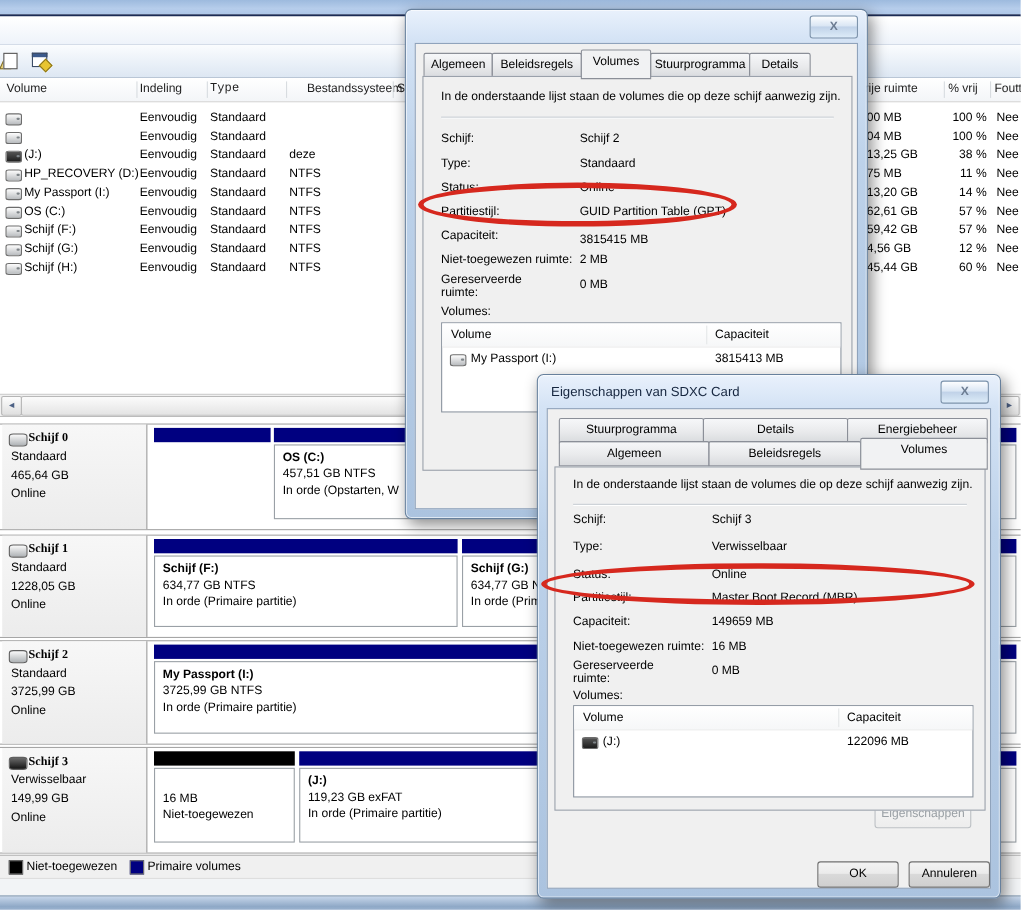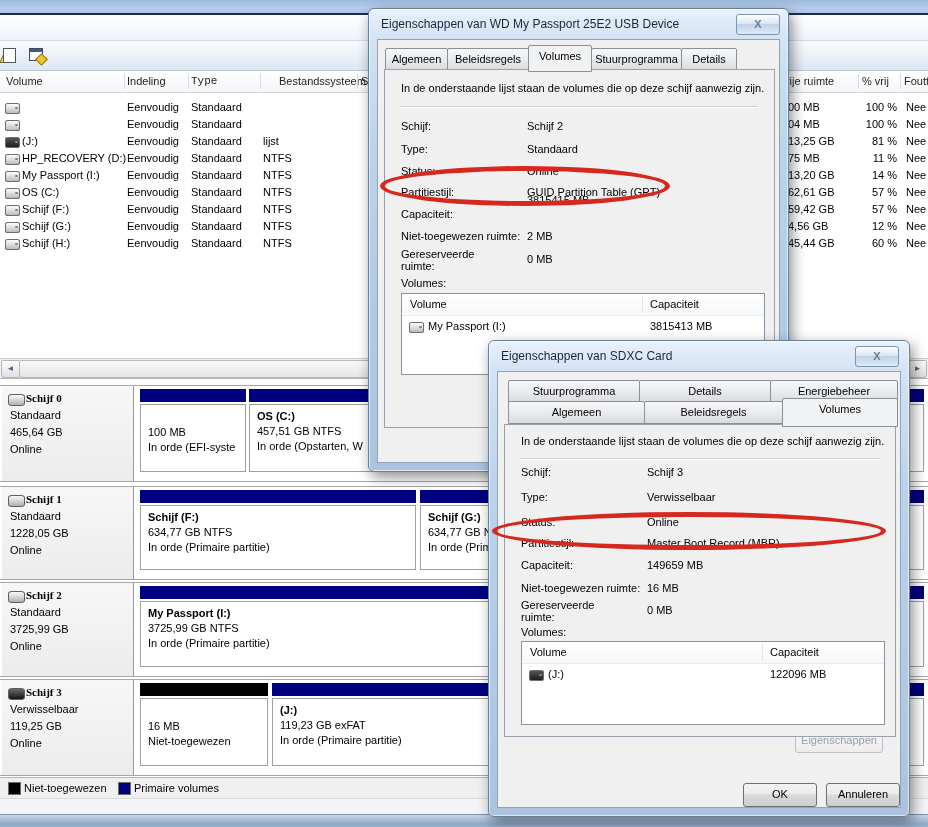--- a/index.html
+++ b/index.html
@@ -159,23 +159,23 @@
     <span class="c-type">Standaard</span>
     <span class="c-vrij">04 MB</span>
     <span class="c-pct">100 %</span>
     <span class="c-fout">Nee</span>
   </div>
   <div class="lrow" style="top:62px;">
     <i class="vico dark"></i>
     <span class="c-name">(J:)</span>
     <span class="c-ind">Eenvoudig</span>
     <span class="c-type">Standaard</span>
-    <span class="c-fs">lijst</span>
+    <span class="c-fs">deze</span>
     <span class="c-vrij">13,25 GB</span>
-    <span class="c-pct">81 %</span>
+    <span class="c-pct">38 %</span>
     <span class="c-fout">Nee</span>
   </div>
   <div class="lrow" style="top:79px;">
     <i class="vico"></i>
     <span class="c-name">HP_RECOVERY (D:)</span>
     <span class="c-ind">Eenvoudig</span>
     <span class="c-type">Standaard</span>
     <span class="c-fs">NTFS</span>
     <span class="c-vrij">75 MB</span>
     <span class="c-pct">11 %</span>
@@ -244,24 +244,20 @@
 <div class="drow" style="top:385px;height:95px;">
   <div class="dinfo">
     <i class="dico"></i>
     <span class="dname">Schijf 0</span>
     <span class="l2">Standaard</span>
     <span class="l3">465,64 GB</span>
     <span class="l4">Online</span>
   </div>
   <div class="part pad" style="left:140px;width:106px;height:87px;">
     <div class="pbar" style="background:#000080;"></div>
-    <div class="pbody">
-      <div class="p2">100 MB</div>
-      <div class="p3 nw">In orde (EFI-syste</div>
-    </div>
   </div>
   <div class="part" style="left:249px;width:675px;height:87px;">
     <div class="pbar" style="background:#000080;"></div>
     <div class="pbody">
       <div class="p1">OS (C:)</div>
       <div class="p2">457,51 GB NTFS</div>
       <div class="p3 nw">In orde (Opstarten, W</div>
     </div>
   </div>
 </div>
@@ -308,21 +304,21 @@
       <div class="p3 nw">In orde (Primaire partitie)</div>
     </div>
   </div>
 </div>
 
 <div class="drow" style="top:679px;height:95px;">
   <div class="dinfo">
     <i class="dico dark"></i>
     <span class="dname">Schijf 3</span>
     <span class="l2">Verwisselbaar</span>
-    <span class="l3">119,25 GB</span>
+    <span class="l3">149,99 GB</span>
     <span class="l4">Online</span>
   </div>
   <div class="part pad" style="left:140px;width:128px;height:87px;">
     <div class="pbar" style="background:#000000;"></div>
     <div class="pbody">
       <div class="p2">16 MB</div>
       <div class="p3 nw">Niet-toegewezen</div>
     </div>
   </div>
   <div class="part" style="left:272px;width:652px;height:87px;">
@@ -338,21 +334,20 @@
 <div class="abs legend">
   <div class="lsq" style="left:8px;background:#000000;"></div>
   <span style="left:24px;">Niet-toegewezen</span>
   <div class="lsq" style="left:118px;background:#000080;"></div>
   <span style="left:134px;">Primaire volumes</span>
 </div>
 <div class="abs status-band"></div>
 <div class="abs bottom-strip"></div>
 
 <div class="dlg" style="left:368px;top:8px;width:419px;height:462px;z-index:20;">
-  <div class="dlg-title">Eigenschappen van WD My Passport 25E2 USB Device</div>
   <div class="close-btn" style="right:8px;">X</div>
   <div class="dlg-body">
     <div class="tab" style="left:7px;top:8px;width:61px;">Algemeen</div>
     <div class="tab" style="left:69px;top:8px;width:80px;">Beleidsregels</div>
     <div class="tab active" style="left:150px;top:5px;width:62px;height:25px;">Volumes</div>
     <div class="tab" style="left:213px;top:8px;width:89px;">Stuurprogramma</div>
     <div class="tab" style="left:303px;top:8px;width:54px;">Details</div>
 
     <div class="tabpage" style="left:6px;top:29px;width:389px;height:357px;">
       <div class="intro" style="top:12px;">In de onderstaande lijst staan de volumes die op deze schijf aanwezig zijn.</div>
@@ -360,21 +355,21 @@
 
       <span class="flabel" style="top:50px;">Schijf:</span>
       <span class="fvalue" style="top:50px;">Schijf 2</span>
       <span class="flabel" style="top:73px;">Type:</span>
       <span class="fvalue" style="top:73px;">Standaard</span>
       <span class="flabel" style="top:95px;">Status:</span>
       <span class="fvalue" style="top:95px;">Online</span>
       <span class="flabel" style="top:116px;">Partitiestijl:</span>
       <span class="fvalue" style="top:116px;">GUID Partition Table (GPT)</span>
       <span class="flabel" style="top:138px;">Capaciteit:</span>
-      <span class="fvalue" style="top:124px;">3815415 MB</span>
+      <span class="fvalue" style="top:142px;">3815415 MB</span>
       <span class="flabel" style="top:160px;">Niet-toegewezen ruimte:</span>
       <span class="fvalue" style="top:160px;">2 MB</span>
       <span class="flabel" style="top:178px;width:100px;">Gereserveerde ruimte:</span>
       <span class="fvalue" style="top:183px;">0 MB</span>
       <span class="flabel" style="top:207px;">Volumes:</span>
 
       <div class="lbox" style="left:16px;top:223px;width:362px;height:80px;">
         <div class="lb-h">
           <span class="hv">Volume</span>
           <span class="hc">Capaciteit</span>

